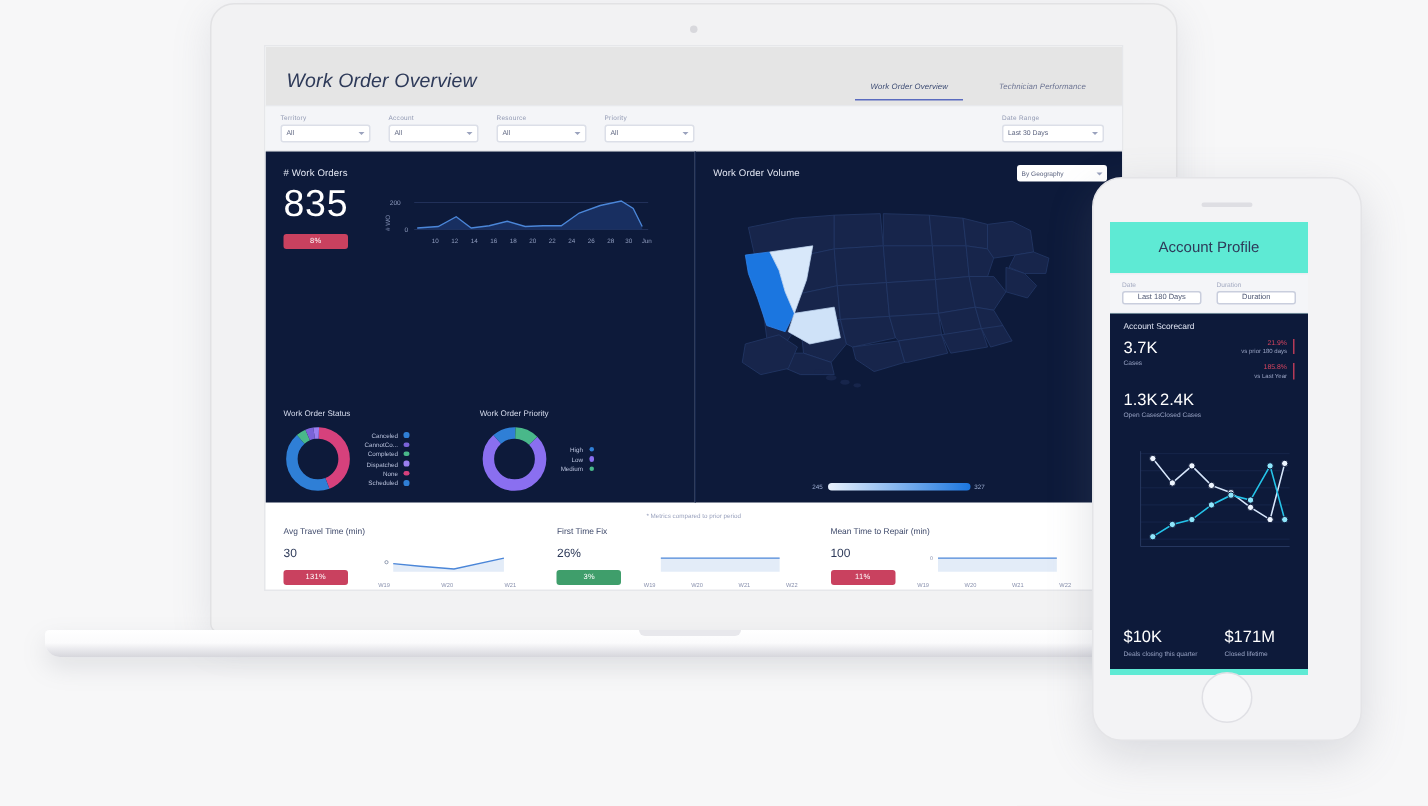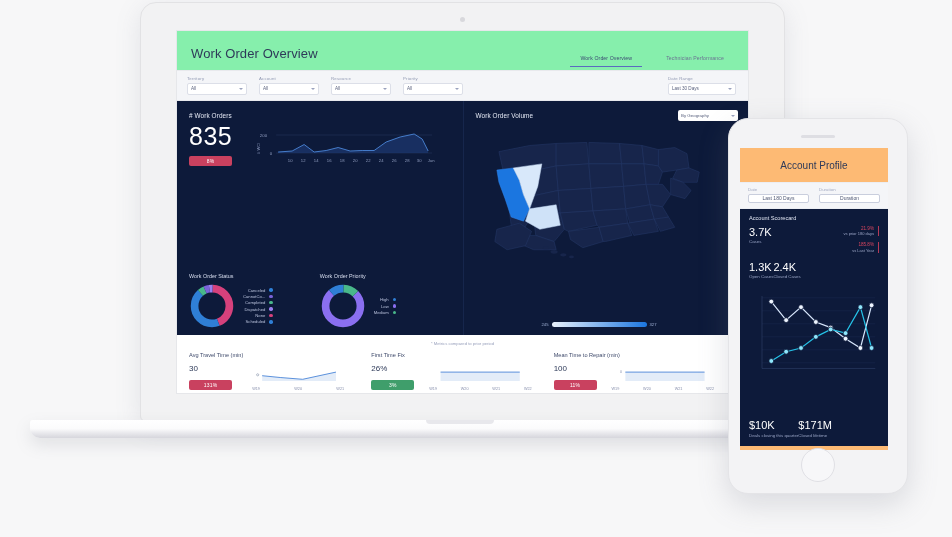--- a/index.html
+++ b/index.html
@@ -37,21 +37,21 @@
 
   
   #screen {
     position: absolute; left: 36px; top: 28px; width: 573px; height: 364px;
     background: #ffffff;
     border: 1px solid #e6e7ea;
     overflow: hidden;
   }
   .dash-header {
     height: 40px; display: flex; align-items: flex-end; justify-content: space-between;
-    padding: 0 14px; border-bottom: 1px solid #e8e9ed; background:#86efac;
+    padding: 0 14px; border-bottom: 1px solid #e8e9ed; background:#e5e5e5;font-style:italic;
   }
   .dash-title { font-size: 13px; color: #2e3a59; letter-spacing: .1px; padding-bottom: 9px; }
   .tabs { display: flex; gap: 14px; padding-bottom: 3px; }
   .tab { font-size: 5.2px; color: #6b7392; padding: 0 10px 5px; letter-spacing:.1px; }
   .tab.active { color: #3b4a72; border-bottom: 1.6px solid #5a6bbf; }
 
   .filter-bar {
     height: 30px; background: #f4f5f8; border-bottom: 1px solid #e8e9ed;
     display: flex; align-items: center; padding: 0 10px; gap: 12px; position: relative;
   }
@@ -110,37 +110,37 @@
   .axis-caption { text-align: center; font-size: 3.8px; color: #8890ad; margin-top: 2px; }
 
   
   #phone { position: absolute; left: 728px; top: 118px; width: 180px; height: 376px; }
   .phone-body {
     position: absolute; inset: 0; background: #f3f3f5; border: 1px solid #e4e4e7;
     border-radius: 20px; box-shadow: 0 10px 30px rgba(110,116,134,.22);
   }
   .phone-speaker { position: absolute; left: 50%; top: 17px; width: 34px; height: 3px; margin-left: -17px; background: #dedee3; border-radius: 2px; }
   .phone-home { position: absolute; left: 50%; bottom: 12px; width: 34px; height: 34px; margin-left: -17px; border: 1px solid #e0e0e5; border-radius: 50%; background:#f7f7f9; }
-  .phone-screen { position: absolute; left: 12px; top: 30px; width: 148px; height: 302px; background: #fdba74; overflow: hidden; }
+  .phone-screen { position: absolute; left: 12px; top: 30px; width: 132px; height: 302px; background: #5eead4; overflow: hidden; }
 
   .ph-title { text-align: center; font-size: 10px; color: #2e3a59; padding: 12px 0 11px; }
   .ph-filters { display: flex; background: #f4f5f8; border-top:1px solid #eceef3; border-bottom:1px solid #eceef3; padding: 4px 8px 5px; gap: 10px; }
   .ph-filter { flex: 1; }
   .ph-flabel { font-size: 4.4px; color: #a3aac1; margin-bottom: 1.5px; }
   .ph-fbox { height: 9px; border: 1px solid #c9cedd; border-radius: 2px; display:flex; align-items:center; justify-content:center; font-size: 5px; color: #4d5672; background:#fff; }
   .ph-dark { background: #0d1a3a; color: #fff; padding: 6px 9px 0; height: 237px; position: relative; }
   .ph-section { font-size: 5.6px; color: #dfe4f2; margin-bottom: 5px; }
   .sc-row { display: flex; justify-content: space-between; align-items: flex-start; }
   .sc-num { font-size: 11px; color: #fff; font-weight: 300; line-height: 1.1; }
   .sc-cap { font-size: 4.4px; color: #98a3c4; margin-top: 1px; }
   .sc-right { text-align: right; border-right: 1.4px solid #b43a57; padding-right: 4px; }
   .sc-pct { font-size: 4.6px; color: #d9455f; }
   .sc-sub { font-size: 4px; color: #9aa4c4; margin-top: .5px; }
   .sc-pair { display: flex; margin-top: 8px; }
-  .ph-foot { display: flex; position: absolute; left: 9px; bottom: 8px; }
+  .ph-foot { display: flex; gap: 18px; position: absolute; left: 9px; bottom: 8px; }
 </style>
 </head>
 <body>
 
 <div id="laptop">
   <div class="laptop-lid"></div>
   <div class="laptop-dot"></div>
 
   <div id="screen">
 

